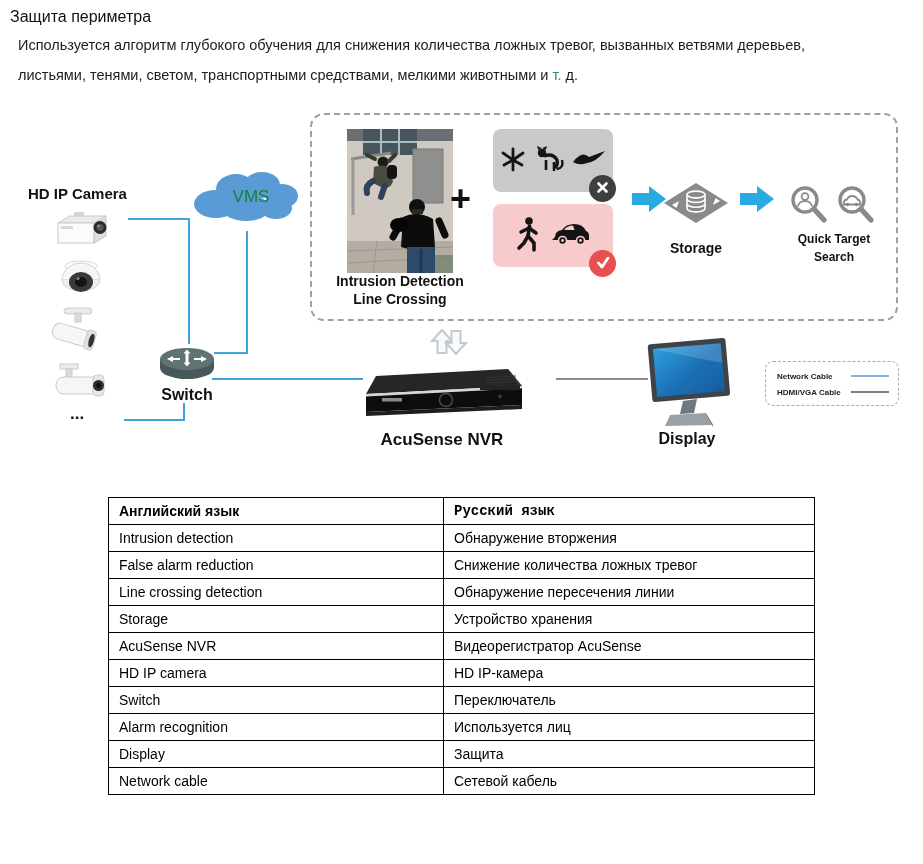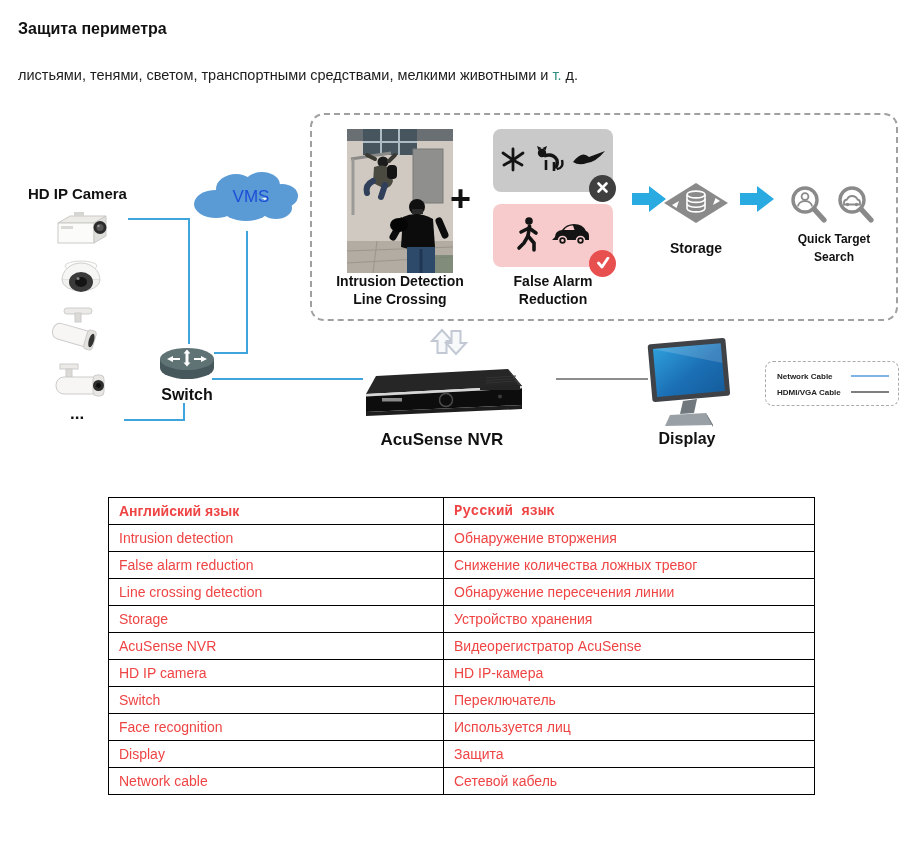--- a/index.html
+++ b/index.html
@@ -1,21 +1,21 @@
 <!DOCTYPE html>
 <html><head>
 <meta charset="utf-8">
 <style>
   html,body{margin:0;padding:0;background:#ffffff;}
   body{font-family:"Liberation Sans", sans-serif;color:#161616;}
   .page{position:relative;width:923px;height:864px;background:#fff;overflow:hidden;}
   .abs{position:absolute;}
 
   
-  .doc-title{left:18px;top:8px;font-size:16px;font-weight:bold;color:#111;margin-top:12px;}
+  .doc-title{left:10px;top:8px;font-size:16px;font-weight:normal;color:#111;}
   .doc-intro{left:18px;top:30px;width:800px;font-size:14.5px;line-height:30px;color:#1c1c1c;}
   .hl-teal{color:#2e8b7f;}
 
   
   .lbl{font-weight:bold;color:#111;text-align:center;}
 
   
   .line{position:absolute;background:#3fa3dc;}
   .line.gray{background:#8c8c8c;}
 
@@ -30,33 +30,33 @@
 
   .plus{left:450px;top:178px;font-size:36px;font-weight:bold;color:#111;}
 
   .legend-box{left:765px;top:361px;width:134px;height:45px;border:1.5px dashed #ababab;border-radius:8px;box-sizing:border-box;padding:6px 9px 0 11px;}
   .legend-row{display:flex;align-items:center;justify-content:space-between;height:16px;}
   .legend-row span{font-size:8px;font-weight:bold;color:#222;}
   .legend-line{width:38px;height:2px;}
 
   
   .xlat-table{position:absolute;left:108px;top:497px;border-collapse:collapse;}
-  .xlat-table td,.xlat-table th{border:1.5px solid #000;height:27px;font-size:14px;text-align:left;padding:0 6px 0 10px;box-sizing:border-box;vertical-align:middle;font-weight:normal;color:#ef4444;}
+  .xlat-table td,.xlat-table th{border:1.5px solid #000;height:27px;font-size:14px;text-align:left;padding:0 6px 0 10px;box-sizing:border-box;vertical-align:middle;font-weight:normal;color:#000000;}
   .xlat-table th{font-weight:bold;}
   .col-en{width:335px;}
   .col-ru{width:371px;font-family:Liberation Mono, monospace;}
 </style>
 </head>
 <body>
 
 <div class="page">
 
   <div class="abs doc-title">Защита периметра</div>
   <div class="abs doc-intro">
-    <br>
+    <span>Используется алгоритм глубокого обучения для снижения количества ложных тревог, вызванных ветвями деревьев,</span><br>
     <span>листьями, тенями, светом, транспортными средствами, мелкими животными и </span><span class="hl-teal">т.</span><span> д.</span>
   </div>
 
   <div class="abs lbl" style="left:28px;top:185px;font-size:15px;">HD IP Camera</div>
 
   <div class="abs" style="left:48px;top:211px;">
     <svg width="64" height="40" viewBox="0 0 64 40">
       <polygon points="10,12 22,5 58,5 46,12" fill="#ecebe8" stroke="#c9c9c6" stroke-width="1"></polygon>
       <rect x="10" y="12" width="36" height="20" fill="#fbfbfa" stroke="#c9c9c6"></rect>
       <polygon points="46,12 58,5 58,25 46,32" fill="#dededa" stroke="#c9c9c6"></polygon>
@@ -109,21 +109,21 @@
       <g fill="#5B9BD5">
         <ellipse cx="30" cy="40" rx="22" ry="14"></ellipse>
         <ellipse cx="50" cy="25" rx="20" ry="15"></ellipse>
         <ellipse cx="76" cy="21" rx="18" ry="13"></ellipse>
         <ellipse cx="96" cy="32" rx="16" ry="12"></ellipse>
         <ellipse cx="90" cy="44" rx="16" ry="11"></ellipse>
         <ellipse cx="60" cy="44" rx="24" ry="13"></ellipse>
       </g>
     </svg>
   </div>
-  <div class="abs" style="left:206px;top:187px;width:90px;text-align:center;font-size:17px;color:#1d4ed8;">VMS</div>
+  <div class="abs" style="left:206px;top:187px;width:90px;text-align:center;font-size:17px;color:#15803d;">VMS</div>
 
   <div class="line" style="left:128px;top:218px;width:62px;height:2px;"></div>
   <div class="line" style="left:188px;top:218px;width:2px;height:126px;"></div>
   <div class="line" style="left:246px;top:231px;width:2px;height:123px;"></div>
   <div class="line" style="left:214px;top:352px;width:34px;height:2px;"></div>
   <div class="line" style="left:212px;top:378px;width:151px;height:2px;"></div>
   <div class="line" style="left:183px;top:403px;width:2px;height:18px;"></div>
   <div class="line" style="left:124px;top:419px;width:61px;height:2px;"></div>
   <div class="line gray" style="left:556px;top:378px;width:92px;height:2px;"></div>
 
@@ -248,24 +248,20 @@
     </span>
   </div>
   <div class="badge accept">
     <span>
       <svg width="14" height="12" viewBox="0 0 14 12">
           <path d="M2.5,6 l3.5,4 l6,-9" fill="none" stroke="#fff" stroke-width="2.8" stroke-linecap="round" stroke-linejoin="round"></path>
         </svg>
     </span>
   </div>
 
-  <div class="abs lbl" style="left:497px;top:272px;width:112px;font-size:14px;line-height:18px;">
-    <div>False Alarm</div>
-    <div>Reduction</div>
-  </div>
 
   <div class="abs" style="left:632px;top:186px;">
     <svg width="34" height="26" viewBox="0 0 34 26">
         <polygon points="0,7 17,7 17,0 34,13 17,26 17,19 0,19" fill="#29ABE2"></polygon>
       </svg>
   </div>
 
   <div class="abs" style="left:663px;top:182px;">
     <svg width="66" height="42" viewBox="0 0 66 42">
       <polygon points="33,1 65,21 33,41 1,21" fill="#8a8a8a"></polygon>
@@ -395,21 +391,21 @@
         </tr>
     <tr>
           <td>HD IP camera</td>
           <td>HD IP-камера</td>
         </tr>
     <tr>
           <td>Switch</td>
           <td>Переключатель</td>
         </tr>
     <tr>
-          <td>Face recognition</td>
+          <td>Alarm recognition</td>
           <td>Используется лиц</td>
         </tr>
     <tr>
           <td>Display</td>
           <td>Защита</td>
         </tr>
     <tr>
           <td>Network cable</td>
           <td>Сетевой кабель</td>
         </tr>

